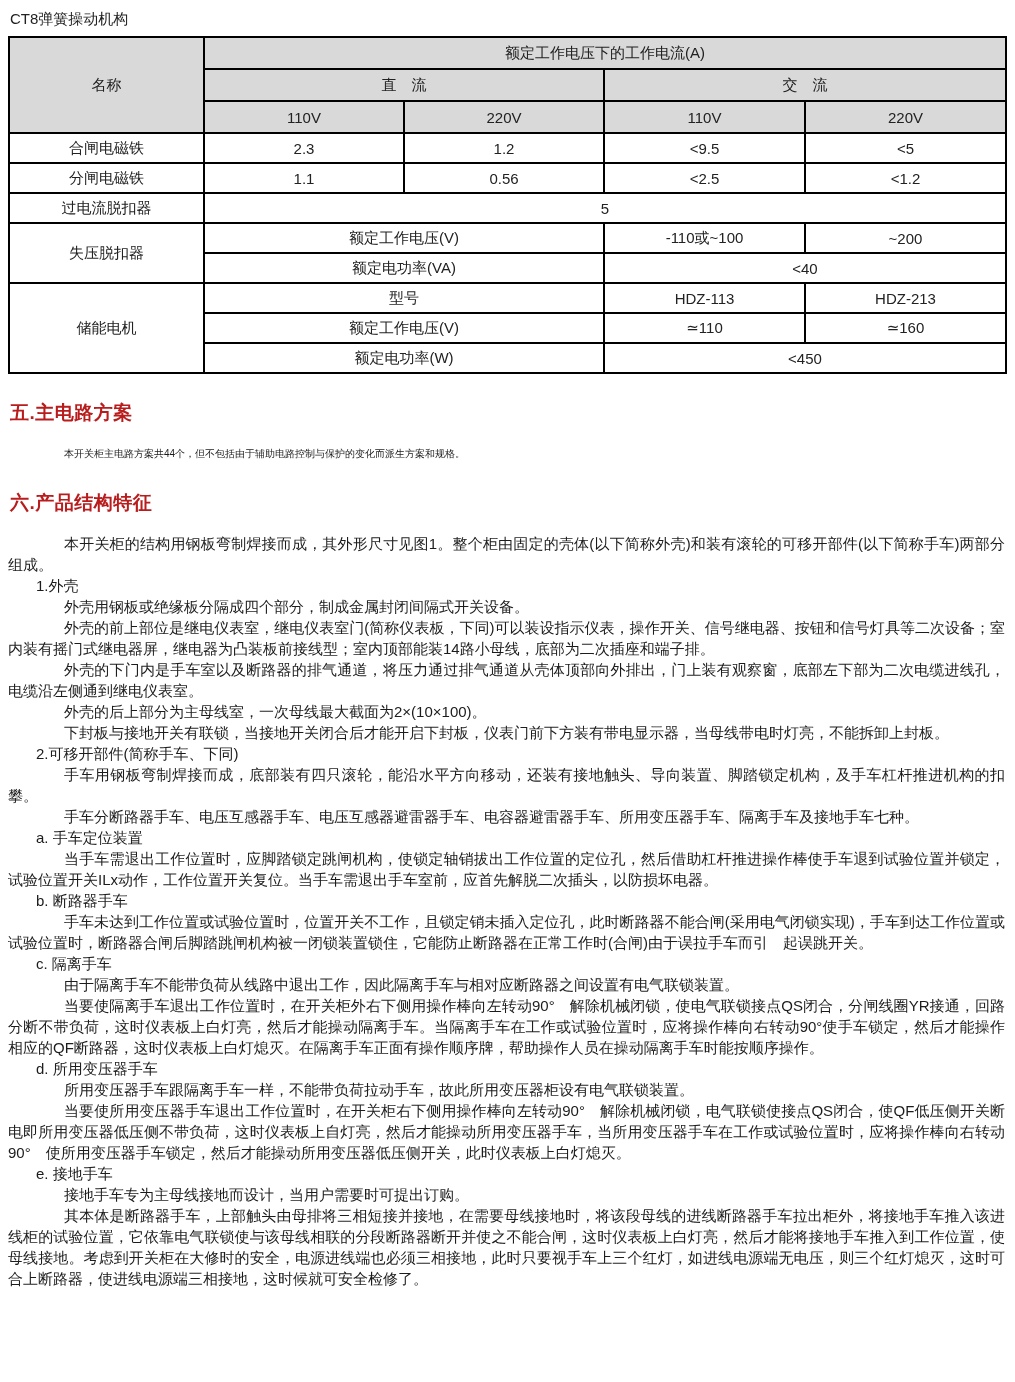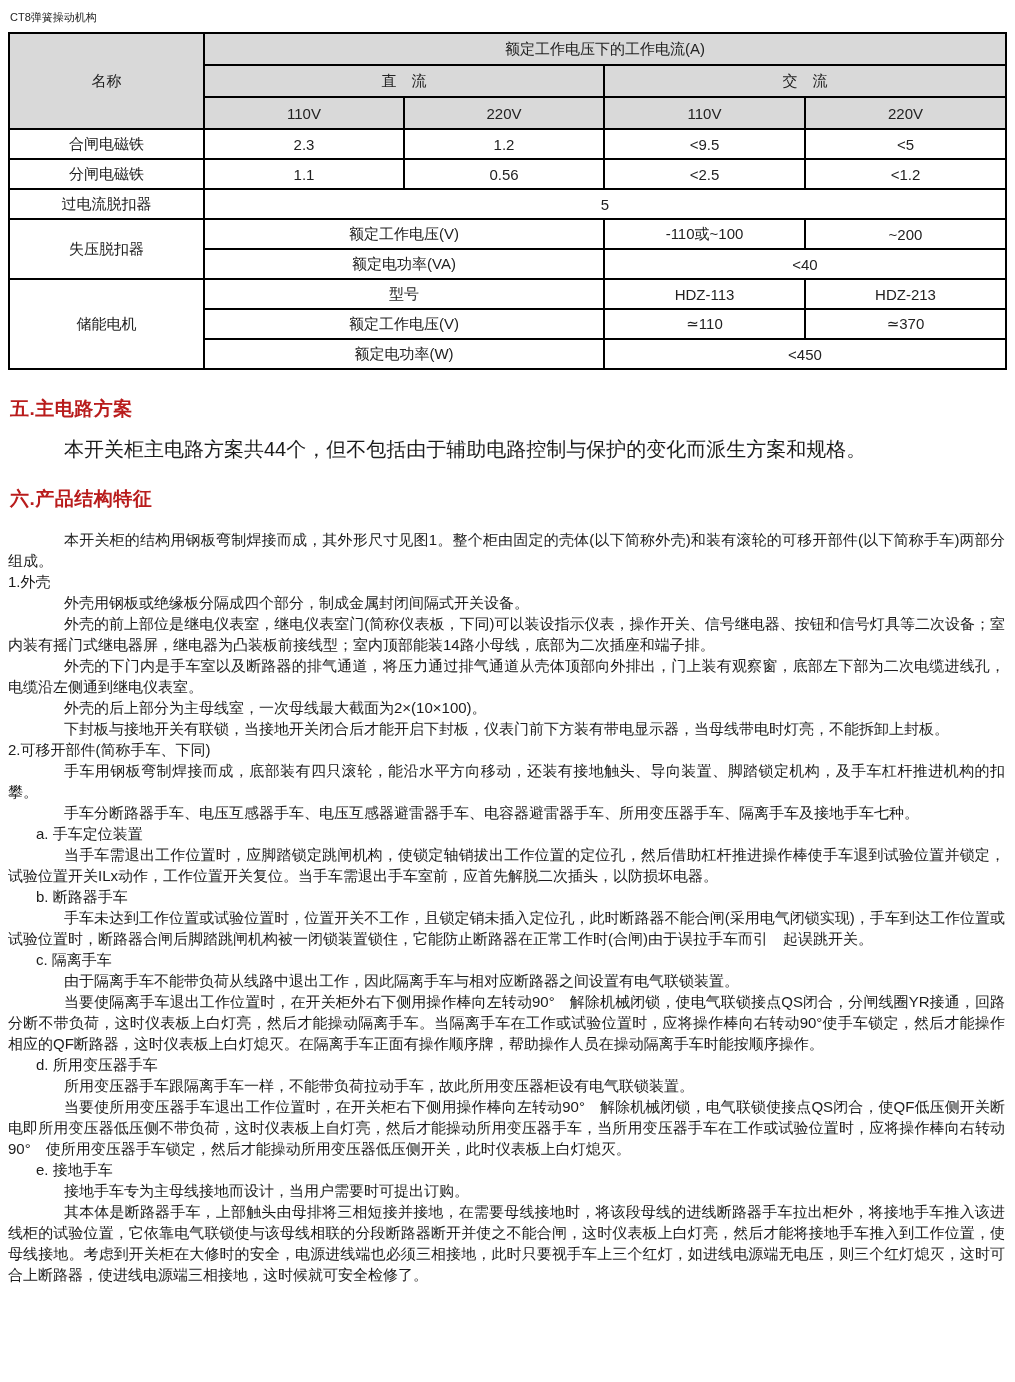--- a/index.html
+++ b/index.html
@@ -9,21 +9,21 @@
     font-family: "Liberation Sans", "DejaVu Sans", sans-serif;
     color: #1c1c1c;
   }
   .page {
     width: 1015px;
     box-sizing: border-box;
     padding: 8px 10px 8px 8px;
     background: #ffffff;
   }
   .table-title {
-    font-size: 11px;
+    font-size: 15px;
     color: #222;
     margin: 2px 0 7px 2px;
   }
   table.spec-table {
     border-collapse: collapse;
     table-layout: fixed;
     width: 997px;
   }
   table.spec-table th,
   table.spec-table td {
@@ -50,37 +50,37 @@
   table.spec-table { border-bottom: 2px solid #7d7d7d; }
 
   h2.sec-heading {
     font-size: 19px;
     font-weight: bold;
     color: #b91c1c;
     margin: 26px 0 0 2px;
     letter-spacing: 0.5px;
   }
   .sec5-para {
-    font-size: 20px;
+    font-size: 10px;
     line-height: 21px;
     text-indent: 56px;
     margin: 17px 0 0 0;
     text-align: justify;
     color: #1c1c1c;
   }
   .body-text {
     margin-top: 17px;
     font-size: 15px;
     line-height: 21px;
     text-align: justify;
     color: #1c1c1c;
   }
   .body-text p { margin: 0; padding: 0; }
   .body-text p.para { text-indent: 56px; }
-  .body-text p.label { text-indent: 0; }
+  .body-text p.label { text-indent: 0; margin-left: 28px; }
   .body-text p.sublabel { text-indent: 28px; }
 </style>
 </head>
 <body>
 
 <div class="page">
 
   <div class="table-title">CT8弹簧操动机构</div>
 
   <table class="spec-table">
@@ -137,21 +137,21 @@
       </tr>
       <tr class="group-sep">
         <td rowspan="3">储能电机</td>
         <td colspan="2">型号</td>
         <td>HDZ-113</td>
         <td>HDZ-213</td>
       </tr>
       <tr>
         <td colspan="2">额定工作电压(V)</td>
         <td>≃110</td>
-        <td>≃370</td>
+        <td>≃160</td>
       </tr>
       <tr>
         <td colspan="2">额定电功率(W)</td>
         <td colspan="2">&lt;450</td>
       </tr>
     </tbody>
   </table>
 
   <h2 class="sec-heading">五.主电路方案</h2>
   <p class="sec5-para">本开关柜主电路方案共44个，但不包括由于辅助电路控制与保护的变化而派生方案和规格。</p>

